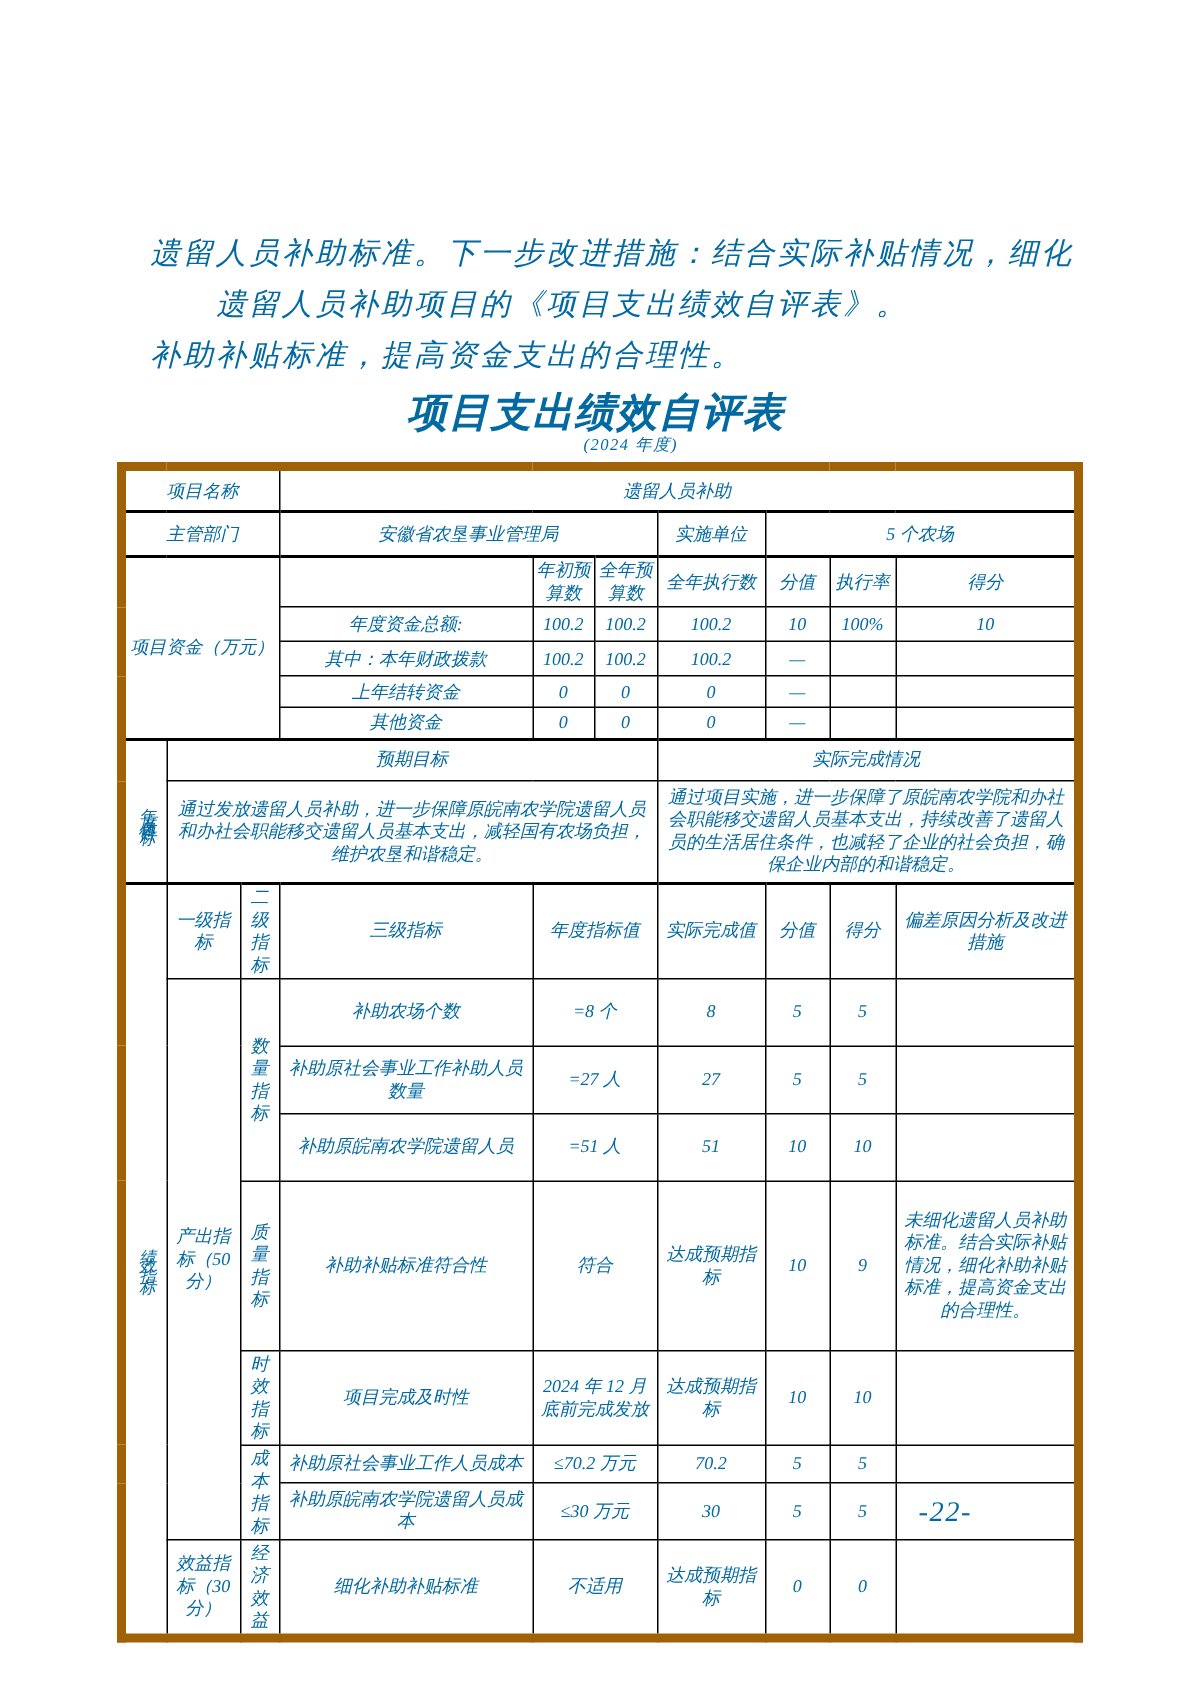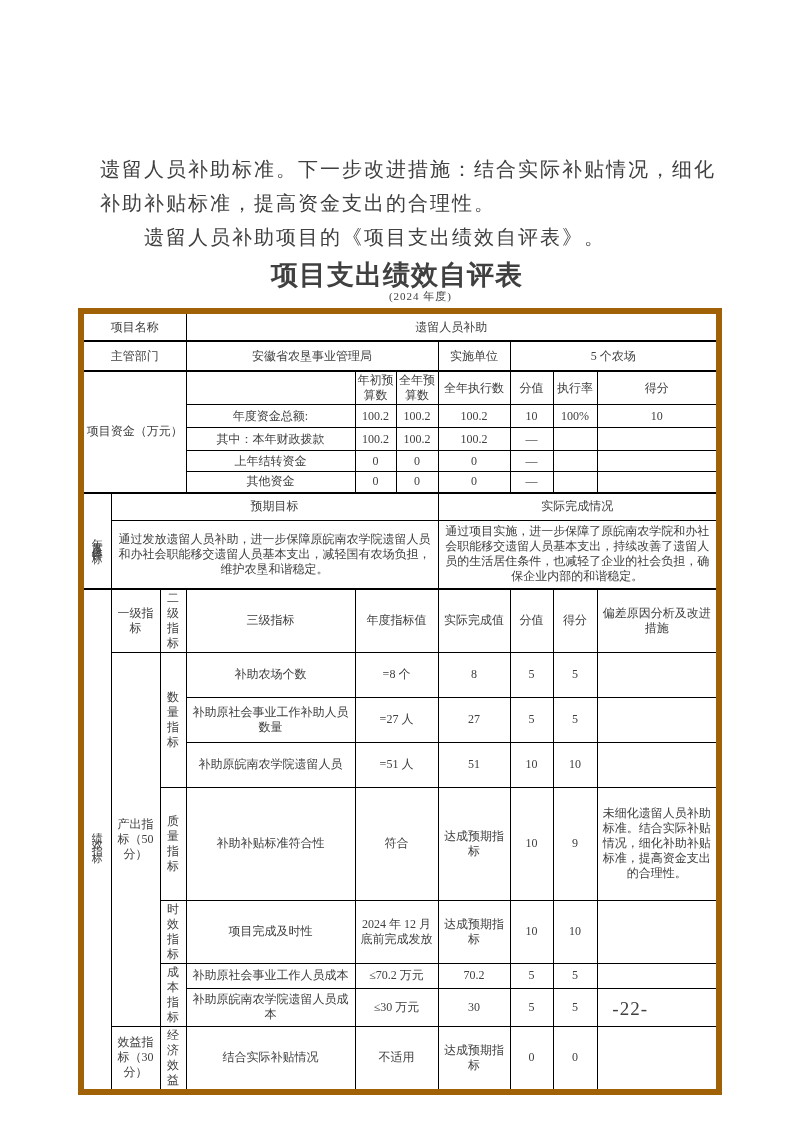--- a/index.html
+++ b/index.html
@@ -2,23 +2,24 @@
 <html><head>
 <meta charset="utf-8">
 <style>
   * { margin: 0; padding: 0; box-sizing: border-box; }
   html, body { background: #ffffff; }
   .page {
     position: relative;
     width: 742px;
     height: 1123px;
     background: #ffffff;
-    color: #404040;
+    color: #0369a1;
     font-family: "Liberation Serif", "DejaVu Serif", serif;
     overflow: hidden;
+    font-style: italic;
   }
   .body-text {
     position: absolute;
     top: 152px;
     left: 100px;
     width: 618px;
     font-size: 20px;
     line-height: 34px;
     letter-spacing: 2px;
   }
@@ -101,22 +102,22 @@
     font-family: "Liberation Serif", "DejaVu Serif", serif;
   }
 </style>
 </head>
 <body>
 
 <div class="page">
 
   <div class="body-text">
     <div class="line">遗留人员补助标准。下一步改进措施：结合实际补贴情况，细化</div>
+    <div class="line indent">遗留人员补助项目的《项目支出绩效自评表》。</div>
     <div class="line">补助补贴标准，提高资金支出的合理性。</div>
-    <div class="line indent">遗留人员补助项目的《项目支出绩效自评表》。</div>
   </div>
 
   <div class="doc-title">项目支出绩效自评表</div>
   <div class="doc-subtitle">(2024 年度)</div>
 
   <table class="eval">
     <colgroup>
       <col style="width:30px">
         <col style="width:49px">
         <col style="width:26px">
@@ -284,21 +285,21 @@
       <td colspan="2" class="tiny">≤30 万元</td>
       <td class="num">30</td>
       <td class="num">5</td>
       <td class="num">5</td>
       <td class="dev"></td>
     </tr>
 
     <tr style="height:32px">
       <td class="small">效益指标（30 分）</td>
       <td class="small">经济效益</td>
-      <td class="name3">结合实际补贴情况</td>
+      <td class="name3">细化补助补贴标准</td>
       <td colspan="2" class="tiny">不适用</td>
       <td class="num">达成预期指标</td>
       <td class="num">0</td>
       <td class="num">0</td>
       <td class="dev"></td>
     </tr>
   </tbody>
     </table>
 
   <div class="page-number">-22-</div>

